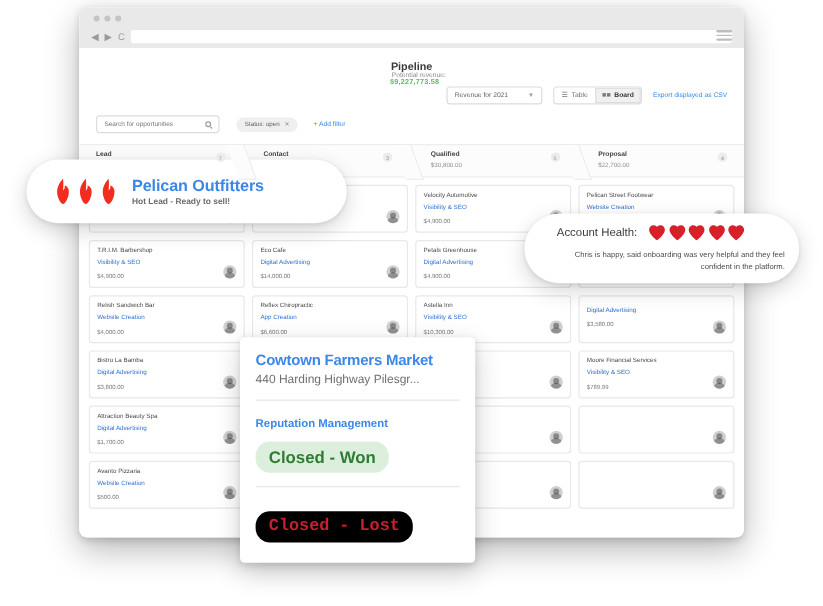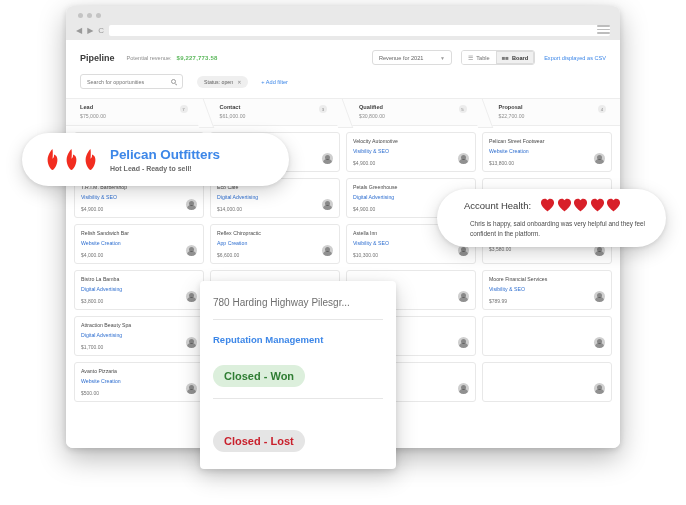--- a/index.html
+++ b/index.html
@@ -25,21 +25,21 @@
             display: flex; align-items: center; gap: 5px; }
   .navicon { color: #9a9a9a; font-size: 8px; line-height: 1; user-select: none; }
   .urlbar { flex: 1; height: 11px; background: #fff; border-radius: 2px; }
   .hamb { position: absolute; right: 10px; top: 19px; width: 13px; display: flex;
           flex-direction: column; gap: 2px; }
   .hamb i { display: block; height: 1.5px; background: #bdbdbd; border-radius: 1px; }
 
   .appbody { position: relative; height: 408px; background: #fff; }
 
   
-  .apphead { padding: 10px 14px 0 14px; display: flex; align-items: center; }
+  .apphead { padding: 10px 14px 0 14px; display: flex; align-items: center; flex-direction: column; }
   .pipeline-title { font-size: 9px; font-weight: bold; color: #3b3b3b; }
   .rev-label { font-size: 5.6px; color: #8d8d8d; margin-left: 12px; }
   .rev-value { font-size: 6px; color: #5cb85c; margin-left: 5px; font-weight: bold; letter-spacing: .2px; }
   .head-right { margin-left: auto; display: flex; align-items: center; gap: 9px; }
   .select {
     border: 1px solid #dcdcdc; border-radius: 3px; height: 15px; width: 80px;
     display: flex; align-items: center; padding: 0 6px; font-size: 5.6px; color: #636363;
     background: #fff;
   }
   .select .caret { margin-left: auto; color: #9b9b9b; font-size: 5px; }
@@ -115,45 +115,46 @@
     box-shadow: 0 6px 18px rgba(0,0,0,.17), 0 1px 4px rgba(0,0,0,.10);
     display: flex; align-items: center; padding-left: 22px; gap: 11px;
   }
   .flames { display: flex; gap: 2px; }
   .flame { width: 17px; height: 21px; position: relative; }
   .flame svg { display:block; }
   .hot-text .hot-name { font-size: 13.5px; font-weight: bold; color: #3d87e8; letter-spacing: -.1px; }
   .hot-text .hot-sub { font-size: 7px; font-weight: bold; color: #6b6b6b; margin-top: 3px; }
 
   .callout-health {
-    position: absolute; left: 437px; top: 189px; width: 229px; height: 58px;
+    position: absolute; left: 437px; top: 178px; width: 229px; height: 58px;
     background: #fff; border-radius: 29px;
     box-shadow: 0 6px 18px rgba(0,0,0,.17), 0 1px 4px rgba(0,0,0,.10);
     padding: 9px 0 0 27px;
+    text-align: right;
   }
   .health-row { display: flex; align-items: center; gap: 9px; }
   .health-label { font-size: 9.5px; color: #3a3a3a; }
   .hearts { display: flex; gap: 1.5px; }
   .heart { width: 15px; height: 14px; }
   .health-body { font-size: 6.4px; color: #4c4c4c; line-height: 1.55; margin-top: 7px; padding-left: 6px; width: 190px;}
 
   .callout-detail {
     position: absolute; left: 200px; top: 281px; width: 196px; height: 188px;
     background: #fff; border-radius: 4px;
     box-shadow: 0 8px 22px rgba(0,0,0,.19), 0 2px 6px rgba(0,0,0,.11);
     padding: 12px 13px;
   }
   .detail-title { font-size: 12.5px; font-weight: bold; color: #3d87e8; letter-spacing: -.2px; }
   .detail-addr { font-size: 10px; color: #6f6f6f; margin-top: 4px; }
   .hr { height: 1px; background: #e6e6e6; margin: 11px 0; }
   .detail-sub { font-size: 9.5px; font-weight: bold; color: #3d87e8; margin-top: 14px; }
-  .badge { display: inline-block; margin-top: 20px; padding: 5px 11px; border-radius: 12px;
-           font-size: 11px; font-weight: bold; }
+  .badge { display: inline-block; margin-top: 9px; padding: 5px 11px; border-radius: 12px;
+           font-size: 14px; font-weight: bold; }
   .badge-won { background: #dcefdc; color: #2f7d33; }
-  .badge-lost { background: #e5e5e5; color: #c9202c; }
+  .badge-lost { background: #000000; color: #c9202c; font-family: Liberation Mono, monospace; }
 </style>
 </head>
 <body>
 
 <div id="stage">
 
   <div class="browser">
 
     <div class="chrome-top">
       <div class="dots">
@@ -448,21 +449,22 @@
           <svg viewBox="0 0 24 22" width="15" height="14">
               <path fill="#d82029" d="M12 21S1.5 13.5 1.5 7.2C1.5 3.4 4.3.8 7.6.8c2 0 3.6 1 4.4 2.4C12.8 1.8 14.4.8 16.4.8c3.3 0 6.1 2.6 6.1 6.4C22.5 13.5 12 21 12 21z"></path>
             </svg>
         </span>
       </span>
     </div>
     <div class="health-body">Chris is happy, said onboarding was very helpful and they feel confident in the platform.</div>
   </div>
 
   <div class="callout-detail">
-    <div class="detail-addr">780 Harding Highway Pilesgr...</div>
+    <div class="detail-title">Cowtown Farmers Market</div>
+    <div class="detail-addr">440 Harding Highway Pilesgr...</div>
     <div class="hr"></div>
     <div class="detail-sub">Reputation Management</div>
     <div><span class="badge badge-won">Closed - Won</span></div>
     <div class="hr"></div>
     <div><span class="badge badge-lost">Closed - Lost</span></div>
   </div>
 
 </div>
 
 </body></html>

